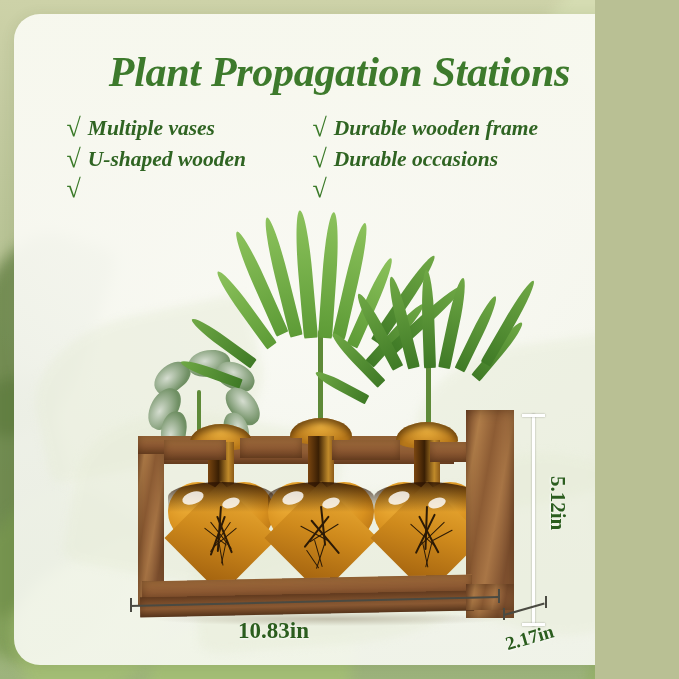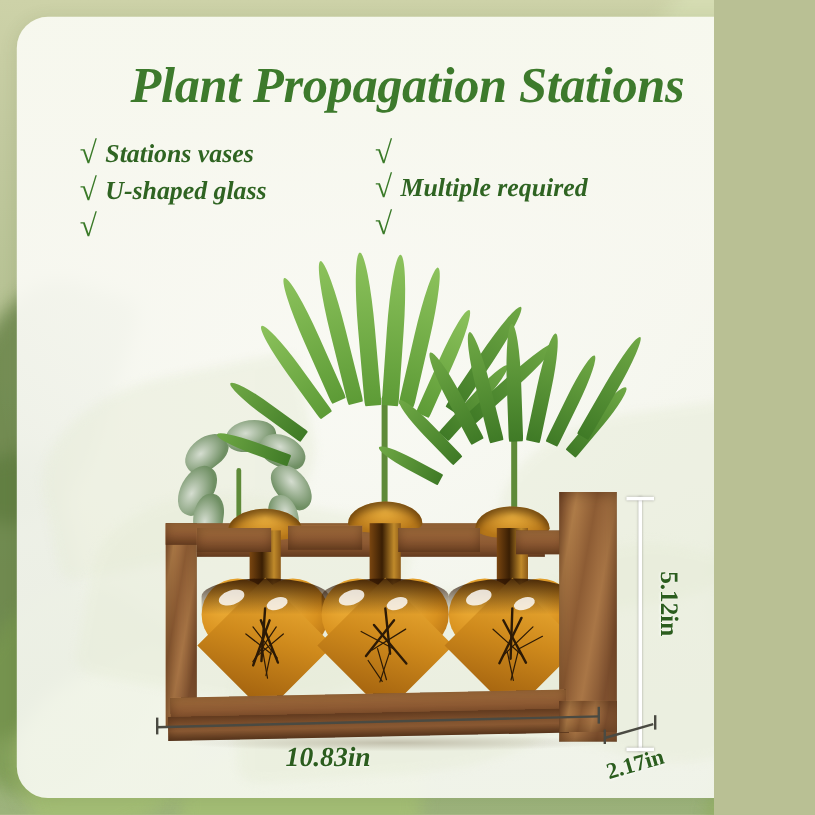--- a/index.html
+++ b/index.html
@@ -98,21 +98,21 @@
     border-radius:50% 50% 36% 36%/70% 70% 30% 30%;
     box-shadow:inset 0 5px 7px rgba(40,18,2,.55);}
   .root{position:absolute;background:#2c1a06;transform-origin:top center;border-radius:1px;}
 
   
   .dimline{position:absolute;background:#ffffff;box-shadow:0 0 2px rgba(0,0,0,.35);}
   .dimdark{position:absolute;background:#4a4a42;}
   .dimtext{position:absolute;font-family:"Liberation Serif",serif;
     font-weight:bold;color:#2b5d1e;white-space:nowrap;
     text-shadow:0 1px 2px rgba(255,255,255,.85);}
-  #w-text{font-size:23px;font-style:italic;}
+  #w-text{font-size:23px;}
   #h-text{font-size:21px;transform:rotate(90deg);transform-origin:left top;}
   #d-text{font-size:19px;transform:rotate(-16deg);transform-origin:left top;}
 </style>
 </head>
 <body>
 
 <div id="stage">
 
   <div class="bg-base"></div>
   <div>
@@ -138,37 +138,38 @@
       <div class="ghost" style="left:430px;top:440px;width:220px;height:180px;transform:rotate(15deg);"></div>
       <div class="ghost" style="left:180px;top:480px;width:300px;height:150px;transform:rotate(-4deg);"></div>
     </div>
 
     <div id="title">Plant Propagation Stations</div>
 
     <div id="features">
       <div class="fcol left">
         <div class="frow">
           <span class="tick">√</span>
-          <span>Stations vases</span>
-        </div>
-        <div class="frow">
-          <span class="tick">√</span>
-          <span>U-shaped glass</span>
+          <span>Multiple vases</span>
+        </div>
+        <div class="frow">
+          <span class="tick">√</span>
+          <span>U-shaped wooden</span>
         </div>
         <div class="frow">
           <span class="tick">√</span>
         </div>
       </div>
       <div class="fcol right">
         <div class="frow">
           <span class="tick">√</span>
-        </div>
-        <div class="frow">
-          <span class="tick">√</span>
-          <span>Multiple required</span>
+          <span>Durable wooden frame</span>
+        </div>
+        <div class="frow">
+          <span class="tick">√</span>
+          <span>Durable occasions</span>
         </div>
         <div class="frow">
           <span class="tick">√</span>
         </div>
       </div>
     </div>
 
     <div id="photo">
 
       <div>

